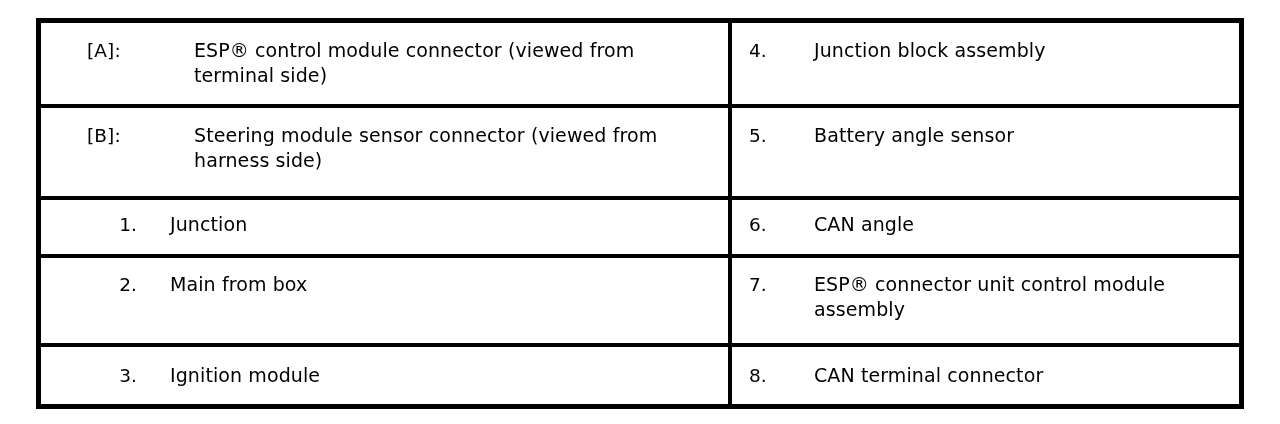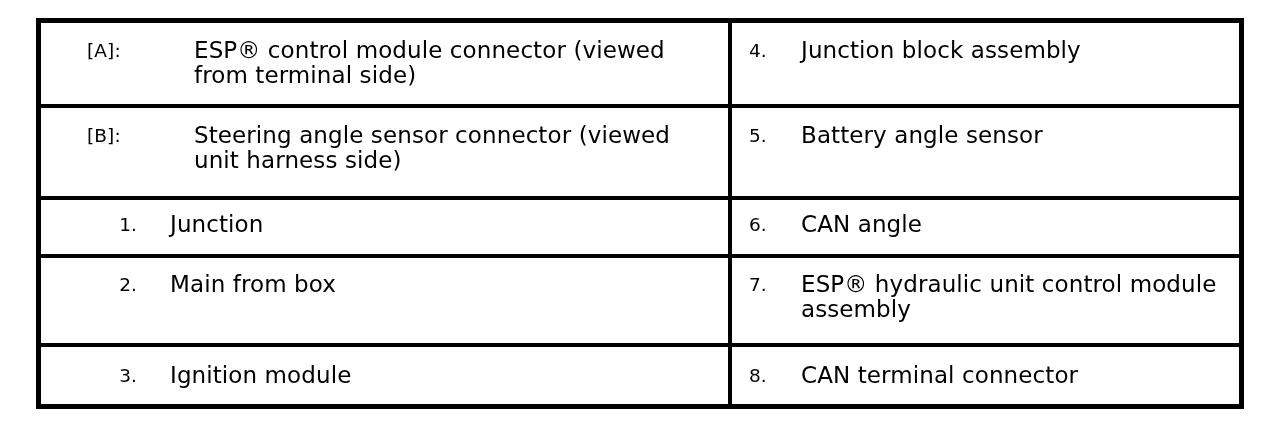--- a/index.html
+++ b/index.html
@@ -67,21 +67,21 @@
   
   .marker {
     flex: 0 0 auto;
     font-size: 18.5px;
     line-height: 25px;
     white-space: pre;
     letter-spacing: 0.1px;
   }
   .label {
     flex: 1 1 auto;
-    font-size: 23px;
+    font-size: 19px;
     line-height: 25px;
     letter-spacing: 0.1px;
   }
 
   
   .cell-left .cell-inner { padding-left: 22px; }
   .cell-left .marker {
     width: 74px;
     text-align: right;
     padding-right: 0;
@@ -100,20 +100,21 @@
 
   
   .cell-right .cell-inner { padding-left: 17px; }
   .cell-right .marker {
     width: 52px;
     text-align: left;
   }
   .cell-right .label {
     padding-left: 0px;
     padding-right: 0;
+    margin-left: 13px;
   }
 
   
   tr.row-a { height: 85px; }
   tr.row-b { height: 92px; }
   tr.row-1 { height: 58px; }
   tr.row-2 { height: 89px; }
   tr.row-3 { height: 62px; }
 
   tr.row-1 .cell-inner { padding-top: 12px; }
@@ -139,21 +140,21 @@
             <span class="marker">4.</span>
             <span class="label">Junction block assembly</span>
           </div>
         </td>
       </tr>
 
       <tr class="row-b">
         <td class="cell cell-left">
           <div class="cell-inner">
             <span class="marker bracket">[B]:</span>
-            <span class="label">Steering angle sensor connector (viewed unit harness side)</span>
+            <span class="label">Steering module sensor connector (viewed from harness side)</span>
           </div>
         </td>
         <td class="cell cell-right">
           <div class="cell-inner">
             <span class="marker">5.</span>
             <span class="label">Battery angle sensor</span>
           </div>
         </td>
       </tr>
 
@@ -175,21 +176,21 @@
       <tr class="row-2">
         <td class="cell cell-left">
           <div class="cell-inner">
             <span class="marker">2.</span>
             <span class="label">Main from box</span>
           </div>
         </td>
         <td class="cell cell-right">
           <div class="cell-inner">
             <span class="marker">7.</span>
-            <span class="label">ESP® hydraulic unit control module assembly</span>
+            <span class="label">ESP® connector unit control module assembly</span>
           </div>
         </td>
       </tr>
 
       <tr class="row-3">
         <td class="cell cell-left">
           <div class="cell-inner">
             <span class="marker">3.</span>
             <span class="label">Ignition module</span>
           </div>

